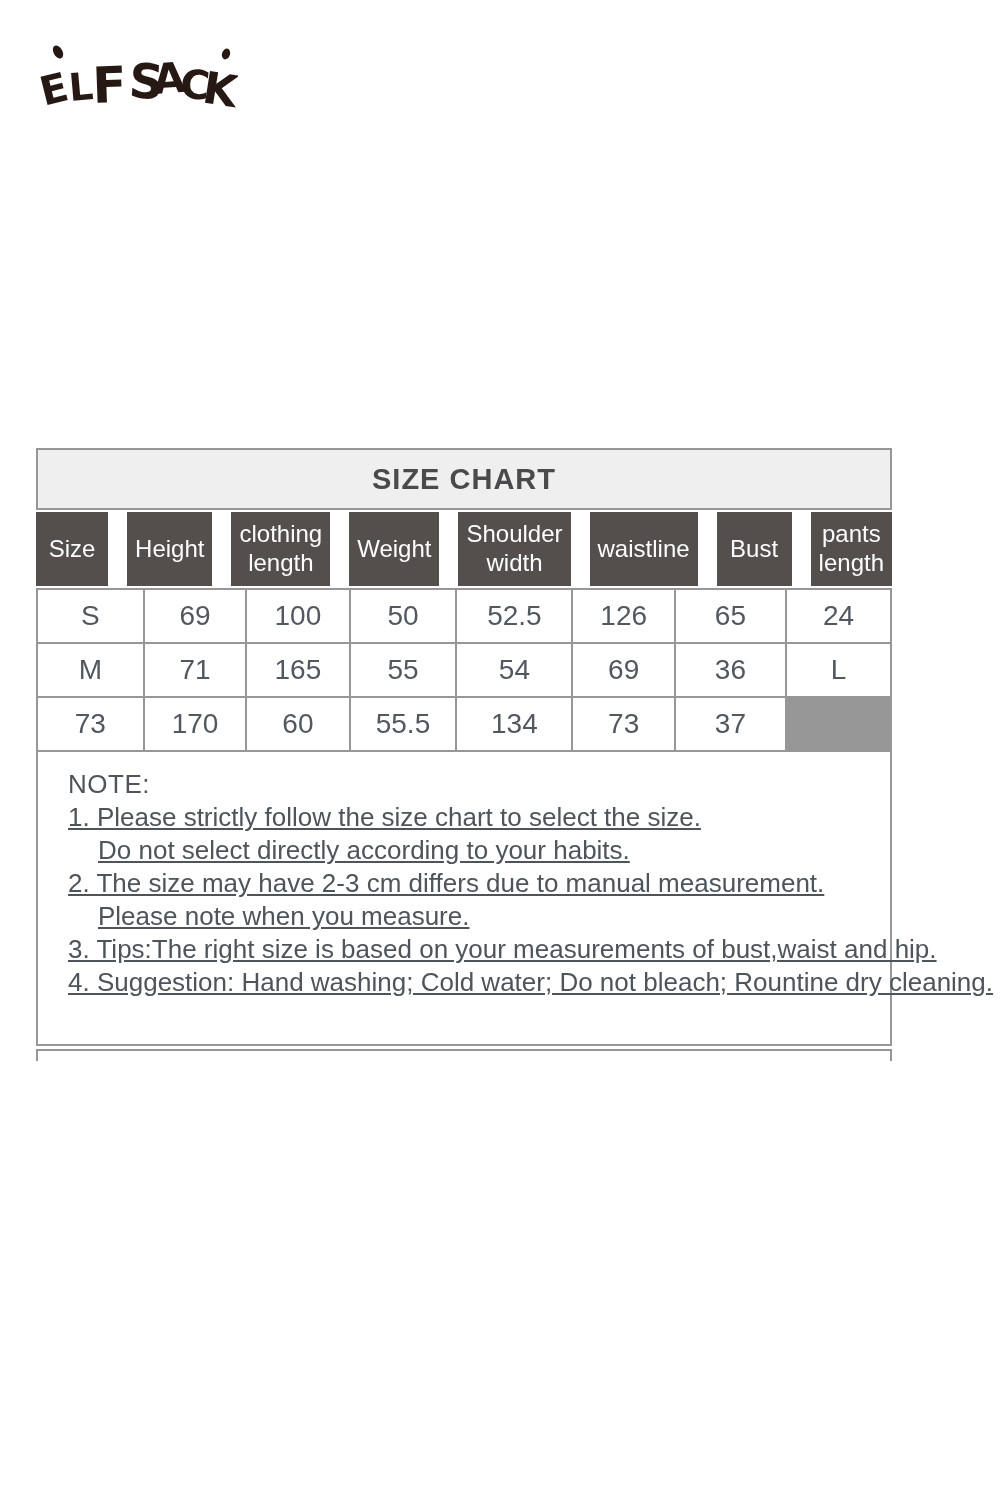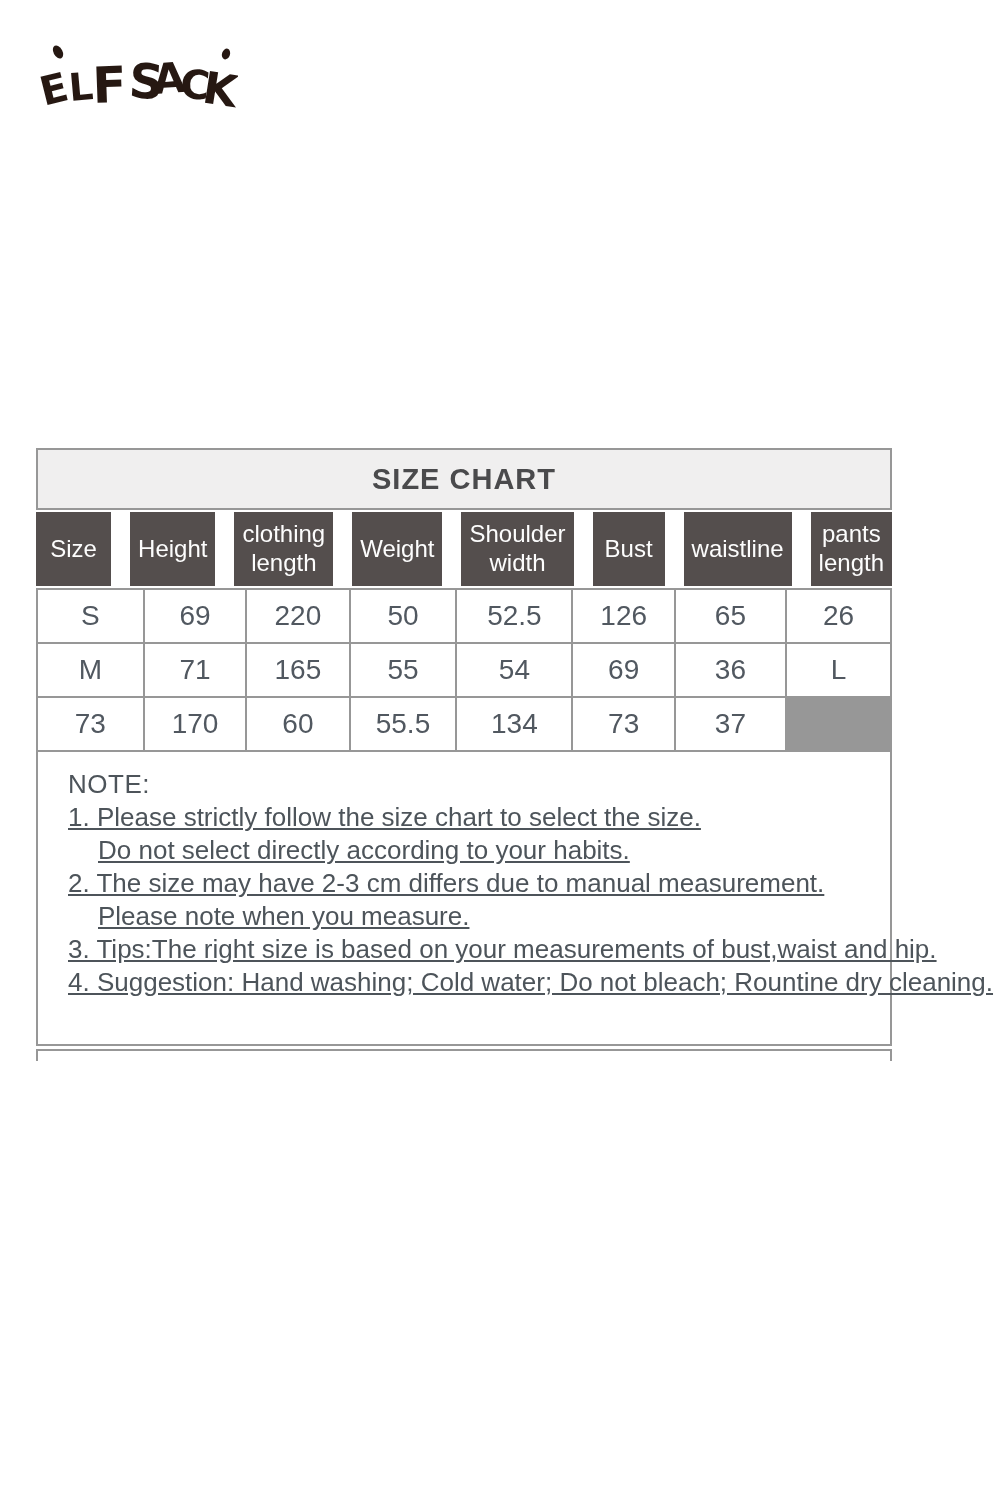--- a/index.html
+++ b/index.html
@@ -141,34 +141,34 @@
     <div class="title-box">
       <span>SIZE CHART</span>
     </div>
 
     <div class="head-row" id="head-row">
         <div class="head-cell">Size</div>
         <div class="head-cell">Height</div>
         <div class="head-cell">clothing length</div>
         <div class="head-cell">Weight</div>
         <div class="head-cell">Shoulder width</div>
+        <div class="head-cell">waistline</div>
         <div class="head-cell">Bust</div>
-        <div class="head-cell">waistline</div>
         <div class="head-cell">pants length</div>
       </div>
 
     <div class="body-grid" id="body-grid">
         <div class="body-cell">S</div>
         <div class="body-cell">69</div>
-        <div class="body-cell">220</div>
+        <div class="body-cell">100</div>
         <div class="body-cell">50</div>
         <div class="body-cell">52.5</div>
         <div class="body-cell">126</div>
         <div class="body-cell">65</div>
-        <div class="body-cell">26</div>
+        <div class="body-cell">24</div>
         <div class="body-cell">M</div>
         <div class="body-cell">71</div>
         <div class="body-cell">165</div>
         <div class="body-cell">55</div>
         <div class="body-cell">54</div>
         <div class="body-cell">69</div>
         <div class="body-cell">36</div>
         <div class="body-cell">L</div>
         <div class="body-cell">73</div>
         <div class="body-cell">170</div>

